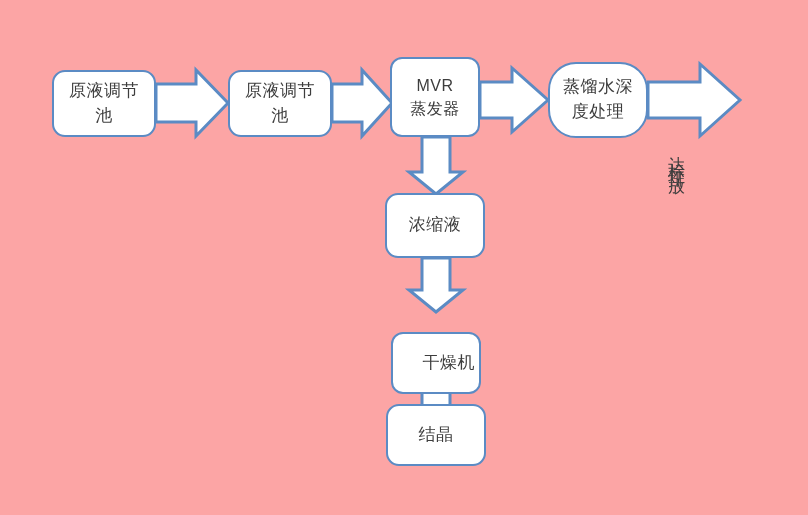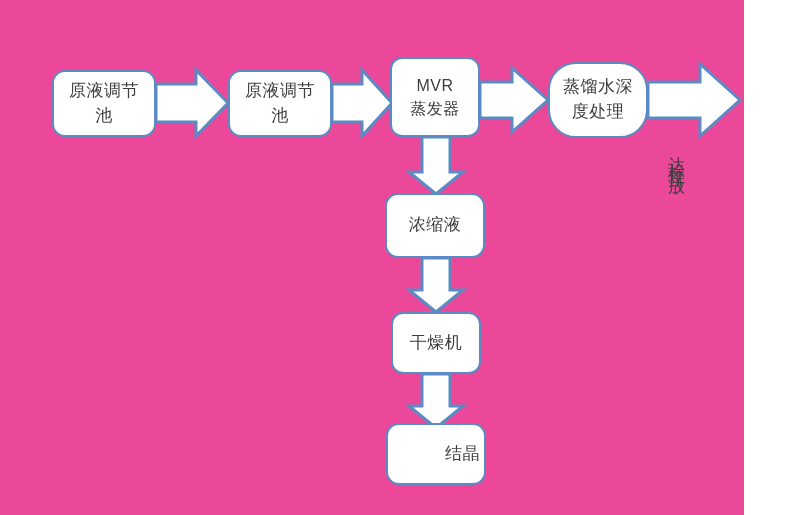--- a/index.html
+++ b/index.html
@@ -6,23 +6,23 @@
   html, body {
     margin: 0;
     padding: 0;
     background: #ffffff;
   }
   body {
     font-family: "Liberation Serif", "DejaVu Serif", serif;
   }
   #diagram-root {
     position: relative;
-    width: 744px;
+    width: 808px;
     height: 515px;
-    background: #ec4899;
+    background: #fca5a5;
     overflow: hidden;
   }
   #flow-svg {
     position: absolute;
     left: 0;
     top: 0;
     width: 808px;
     height: 515px;
   }
   .node-box {
@@ -106,23 +106,23 @@
 
   <div class="node-box rounded" style="left:548px; top:62px; width:100px; height:76px;border-radius:28px;">
     <span class="node-label">蒸馏水深
 度处理</span>
   </div>
 
   <div class="node-box rounded" style="left:385px; top:193px; width:100px; height:65px;">
     <span class="node-label">浓缩液</span>
   </div>
 
-  <div class="node-box square" style="left:391px; top:312px; width:90px; height:62px;">
+  <div class="node-box square" style="left:391px; top:332px; width:90px; height:62px;justify-content:flex-end;">
     <span class="node-label">干燥机</span>
   </div>
 
-  <div class="node-box rounded" style="left:386px; top:423px; width:100px; height:62px;justify-content:flex-end;">
+  <div class="node-box rounded" style="left:386px; top:404px; width:100px; height:62px;">
     <span class="node-label">结晶</span>
   </div>
 
   <div class="vertical-text" style="left:668px; top:143px;">达标排放</div>
 
 </div>
 
 </body></html>

